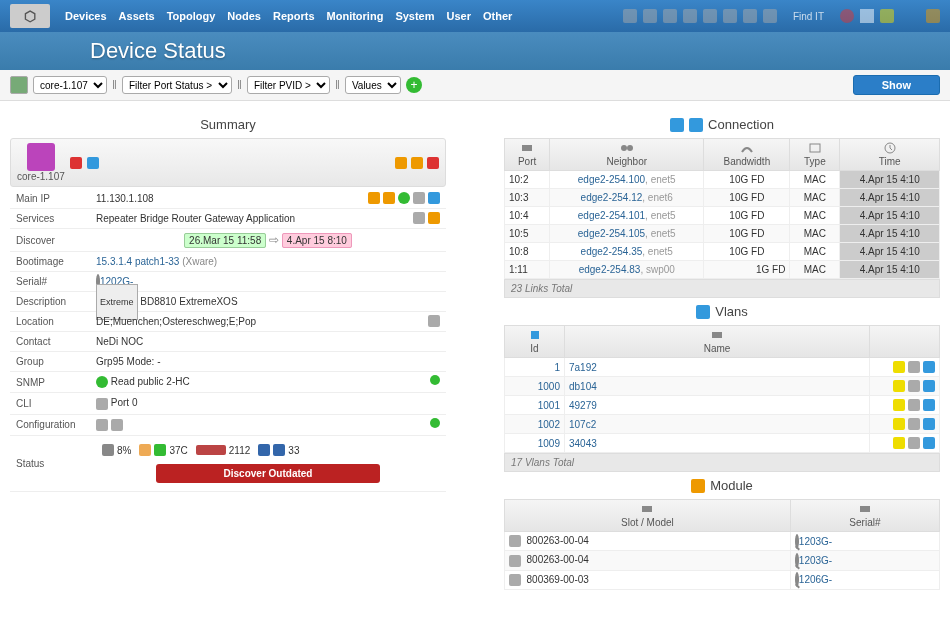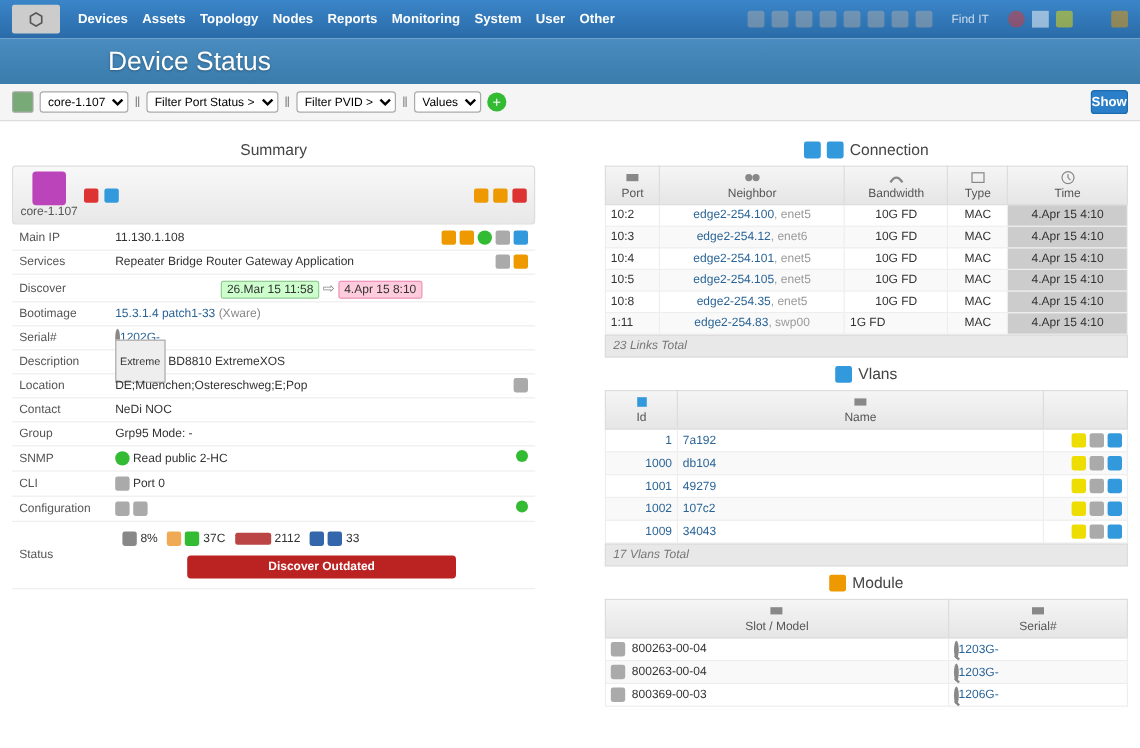--- a/index.html
+++ b/index.html
@@ -16,21 +16,21 @@
 .find-it { color: #cde; font-size: 10px; margin: 0 10px; }
 
 
 .titlebar { background: linear-gradient(to bottom, #4a8cbf, #3a7cac); height: 38px; display: flex; align-items: center; padding-left: 90px; color: #fff; font-size: 22px; font-weight: normal; text-shadow: 0 1px 2px rgba(0,0,0,0.3); }
 
 
 .filterbar { background: #f5f5f5; border-bottom: 1px solid #ddd; padding: 5px 10px; display: flex; align-items: center; gap: 5px; }
 .filterbar .fb-ic { width: 18px; height: 18px; background: #7a7; border: 1px solid #aaa; border-radius: 2px; }
 .filterbar select { font-size: 10px; padding: 1px 2px; height: 18px; background: #fff; border: 1px solid #aaa; border-radius: 3px; }
 .plus-btn { width: 16px; height: 16px; background: #3b3; border-radius: 50%; color: #fff; display: flex; align-items: center; justify-content: center; font-size: 12px; cursor: pointer; }
-.show-btn { margin-left: auto; background: #2b7ec8; color: #fff; padding: 3px 0; border-radius: 3px; font-size: 11px; font-weight: bold; cursor: pointer; border: 1px solid #1a6cb0; }
+.show-btn { margin-left: auto; background: #2b7ec8; color: #fff; padding: 3px 28px; border-radius: 3px; font-size: 11px; font-weight: bold; cursor: pointer; border: 1px solid #1a6cb0; }
 
 
 .main { display: flex; padding: 10px; gap: 10px; }
 .col-left { flex: 1; min-width: 0; }
 .col-right { flex: 1; min-width: 0; margin-left: 48px; }
 
 .panel-title { text-align: center; font-size: 13px; color: #444; padding: 6px 0; display: flex; align-items: center; justify-content: center; gap: 5px; }
 .panel-title .ic { width: 14px; height: 14px; }
 
 
@@ -328,21 +328,21 @@
           <tr>
             <td>10:8</td>
     <td style="text-align:center"><a>edge2-254.35</a><span class="dim">, enet5</span></td>
     <td style="text-align:center">10G FD</td>
     <td style="text-align:center">MAC</td>
     <td class="timecell">4.Apr 15 4:10</td>
           </tr>
           <tr>
             <td>1:11</td>
     <td style="text-align:center"><a>edge2-254.83</a><span class="dim">, swp00</span></td>
-    <td style="text-align:left">1G FD</td>
+    <td style="text-align:right">1G FD</td>
     <td style="text-align:center">MAC</td>
     <td class="timecell">4.Apr 15 4:10</td>
           </tr>
         </tbody>
     </table>
     <div class="footer-total">23 Links Total</div>
 
     <div class="panel-title">
       <span class="ic ic-blue"></span>
       <span>Vlans</span>

